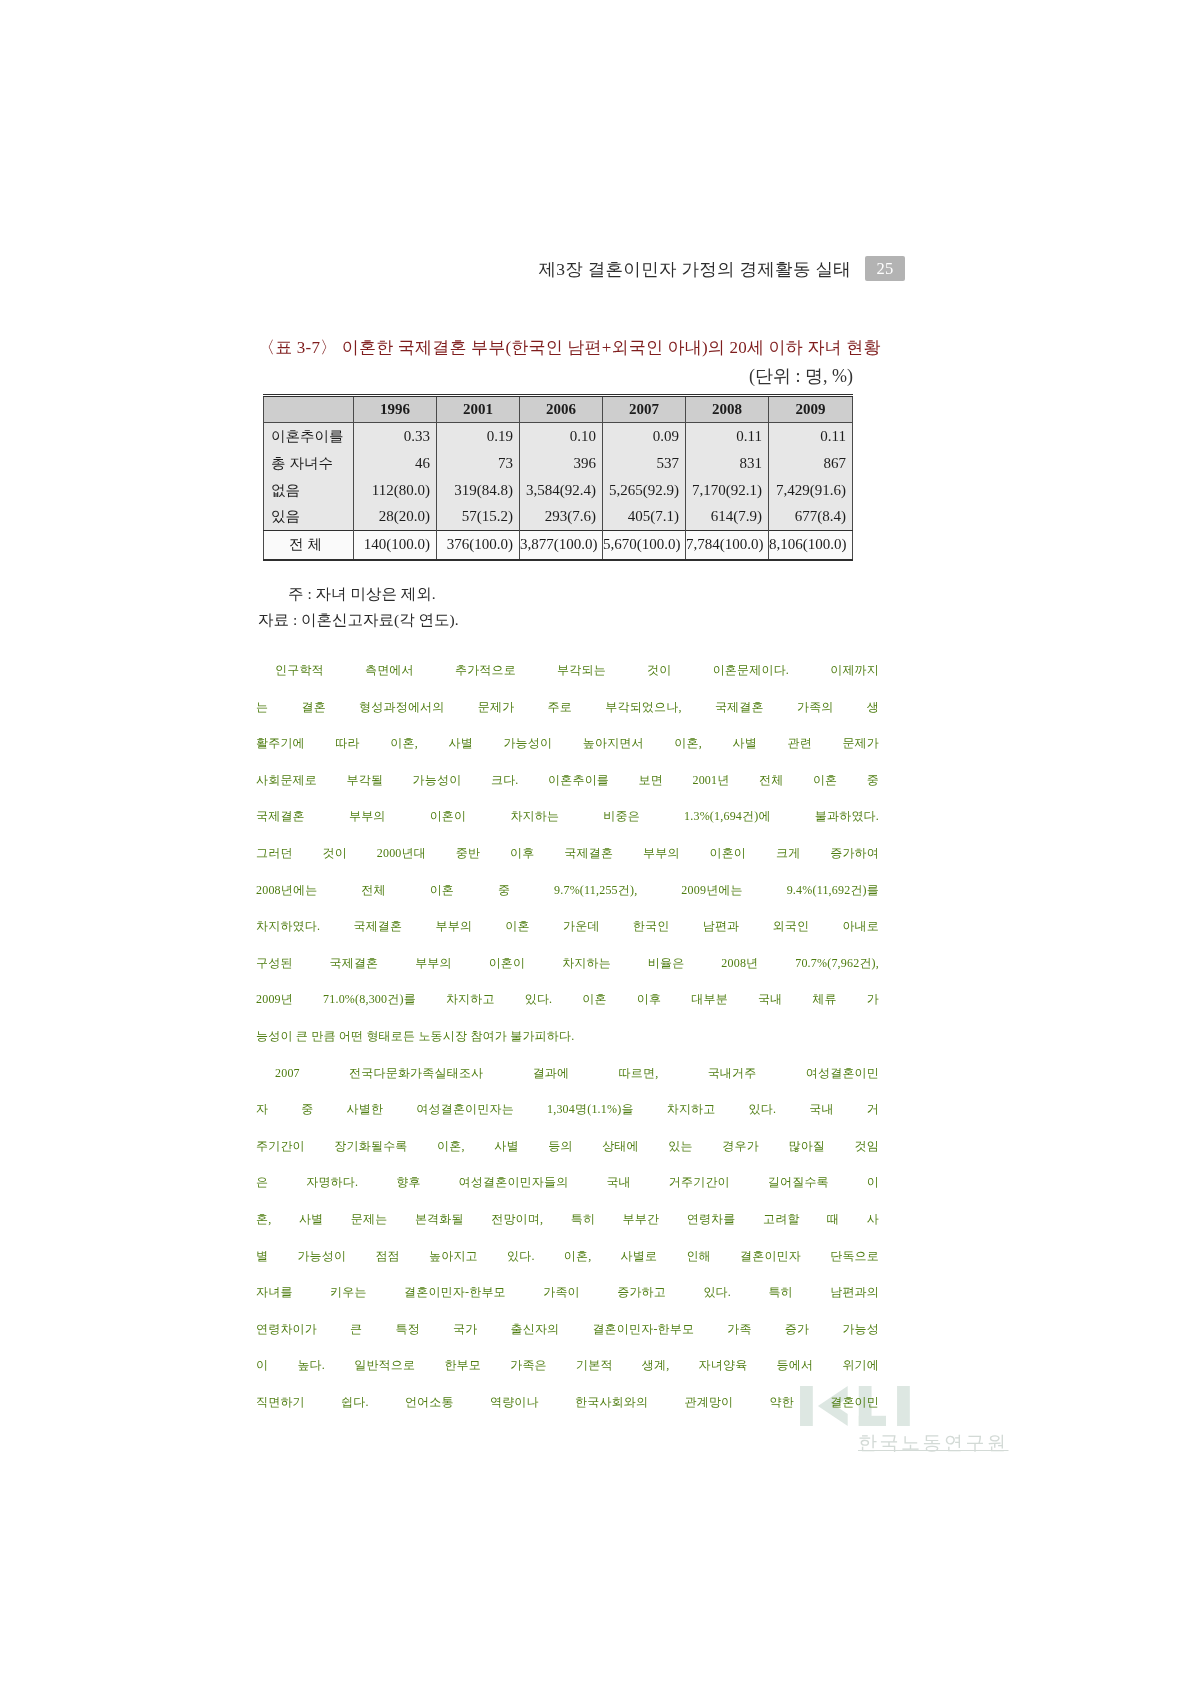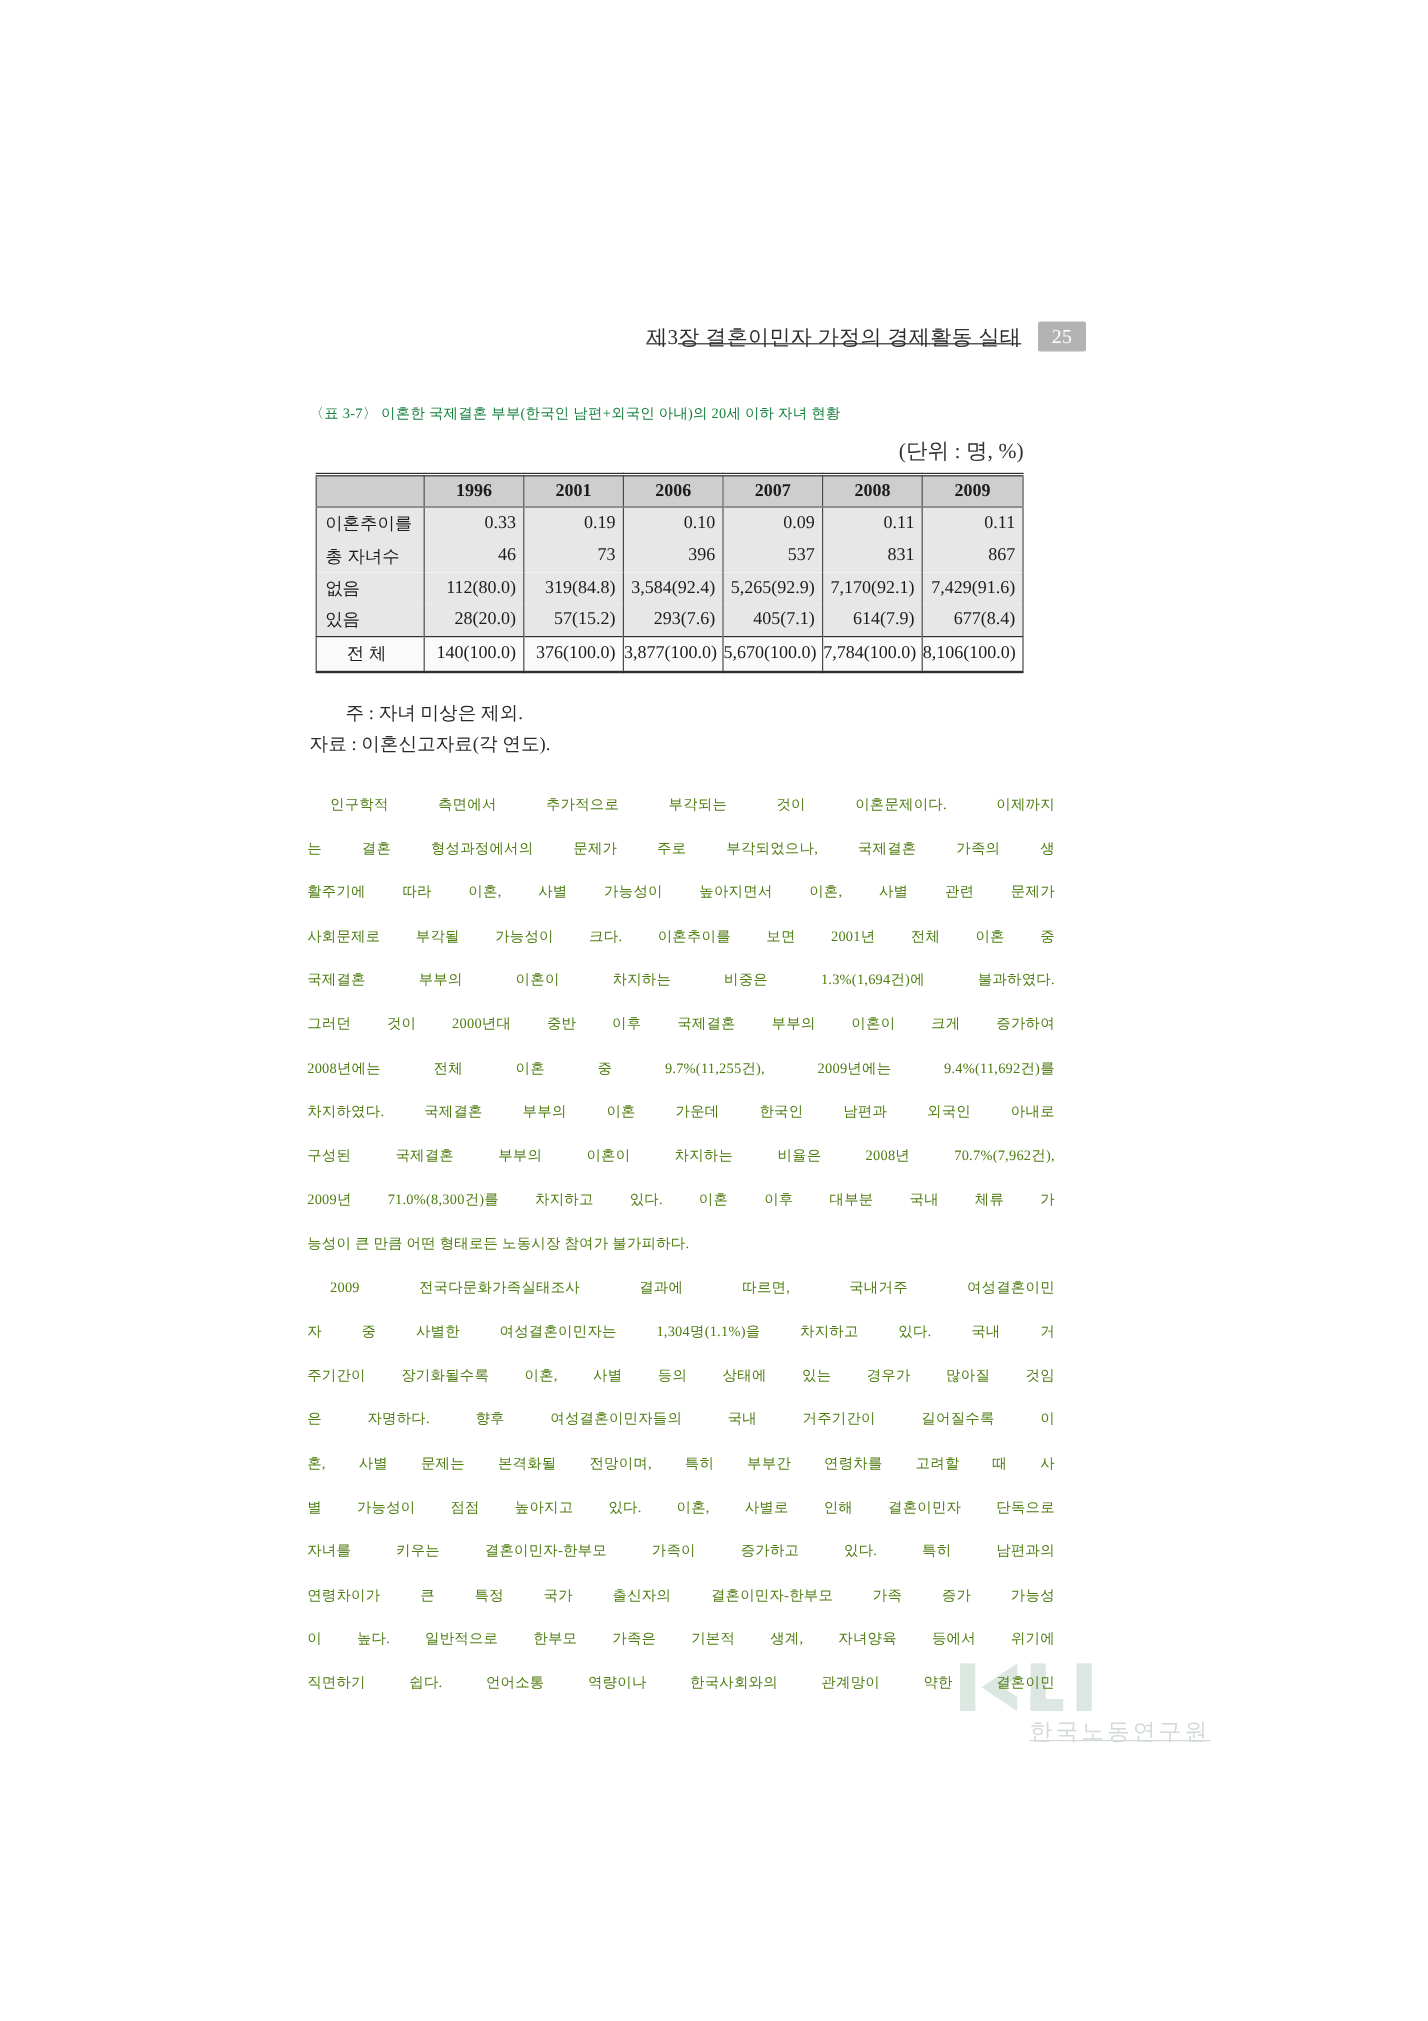--- a/index.html
+++ b/index.html
@@ -1,29 +1,29 @@
 <!DOCTYPE html>
 <html style="--text_main: #1f1f1f; --badge_bg: #b3b3b3; --badge_text: #ffffff; --table_header_bg: #cecece; --table_body_bg: #e7e7e7; --table_total_bg: #fafafa; --border_dark: #2e2e2e; --watermark_logo: #dde7e2; --watermark_text: #d3dad6;"><head>
 <meta charset="utf-8">
 <style>
   * { margin:0; padding:0; box-sizing:border-box; }
   html,body { width:1190px; height:1684px; background:#ffffff; }
   body { font-family:"Liberation Serif", serif; color:var(--text_main,#1f1f1f); position:relative; }
   .page { position:absolute; left:0; top:0; width:1190px; height:1684px; overflow:hidden; }
 
   
-  .page-header { position:absolute; left:255px; top:268px; width:650px; text-align:right;
-                 font-size:17.5px; letter-spacing:0.3px; color:#2d2d2d;text-decoration:underline; }
+  .page-header { position:absolute; left:255px; top:256px; width:650px; text-align:right;
+                 font-size:17.5px; letter-spacing:0.3px; color:#2d2d2d; }
   .chapter { vertical-align:middle; }
   .page-badge { display:inline-block; vertical-align:middle; margin-left:14px; min-width:40px; height:25px;
                 line-height:25px; text-align:center; background:var(--badge_bg,#b5b5b5); color:var(--badge_text,#fff);
                 font-size:16.5px; border-radius:2px; padding:0 4px; }
 
   
-  .table-caption { position:absolute; left:258px; top:336px; width:625px; font-size:12px; color:#15803d;
+  .table-caption { position:absolute; left:258px; top:336px; width:625px; font-size:17px; color:#7f1d1d;
                    letter-spacing:0.2px; }
   .unit-note { position:absolute; left:258px; top:364px; width:595px; text-align:right; font-size:18px; color:#333; }
 
   
   table.stats { position:absolute; left:263px; top:394px; width:589px; border-collapse:collapse; table-layout:fixed;
                 border-top:3px double var(--border_dark,#2e2e2e);
                 border-bottom:2px solid var(--border_dark,#2e2e2e);
                 border-left:1px solid #4a4a4a; border-right:1px solid #4a4a4a;
                 font-size:15px; color:#1c1c1c; }
   table.stats th, table.stats td { border-left:1px solid #4a4a4a; overflow:hidden; white-space:nowrap; }
@@ -157,21 +157,21 @@
     <div class="line">는 결혼 형성과정에서의 문제가 주로 부각되었으나, 국제결혼 가족의 생</div>
     <div class="line">활주기에 따라 이혼, 사별 가능성이 높아지면서 이혼, 사별 관련 문제가</div>
     <div class="line">사회문제로 부각될 가능성이 크다. 이혼추이를 보면 2001년 전체 이혼 중</div>
     <div class="line">국제결혼 부부의 이혼이 차지하는 비중은 1.3%(1,694건)에 불과하였다.</div>
     <div class="line">그러던 것이 2000년대 중반 이후 국제결혼 부부의 이혼이 크게 증가하여</div>
     <div class="line">2008년에는 전체 이혼 중 9.7%(11,255건), 2009년에는 9.4%(11,692건)를</div>
     <div class="line">차지하였다. 국제결혼 부부의 이혼 가운데 한국인 남편과 외국인 아내로</div>
     <div class="line">구성된 국제결혼 부부의 이혼이 차지하는 비율은 2008년 70.7%(7,962건),</div>
     <div class="line">2009년 71.0%(8,300건)를 차지하고 있다. 이혼 이후 대부분 국내 체류 가</div>
     <div class="line noj">능성이 큰 만큼 어떤 형태로든 노동시장 참여가 불가피하다.</div>
-    <div class="line ind">2009 전국다문화가족실태조사 결과에 따르면, 국내거주 여성결혼이민</div>
+    <div class="line ind">2007 전국다문화가족실태조사 결과에 따르면, 국내거주 여성결혼이민</div>
     <div class="line">자 중 사별한 여성결혼이민자는 1,304명(1.1%)을 차지하고 있다. 국내 거</div>
     <div class="line">주기간이 장기화될수록 이혼, 사별 등의 상태에 있는 경우가 많아질 것임</div>
     <div class="line">은 자명하다. 향후 여성결혼이민자들의 국내 거주기간이 길어질수록 이</div>
     <div class="line">혼, 사별 문제는 본격화될 전망이며, 특히 부부간 연령차를 고려할 때 사</div>
     <div class="line">별 가능성이 점점 높아지고 있다. 이혼, 사별로 인해 결혼이민자 단독으로</div>
     <div class="line">자녀를 키우는 결혼이민자-한부모 가족이 증가하고 있다. 특히 남편과의</div>
     <div class="line">연령차이가 큰 특정 국가 출신자의 결혼이민자-한부모 가족 증가 가능성</div>
     <div class="line">이 높다. 일반적으로 한부모 가족은 기본적 생계, 자녀양육 등에서 위기에</div>
     <div class="line">직면하기 쉽다. 언어소통 역량이나 한국사회와의 관계망이 약한 결혼이민</div>
   </div>

